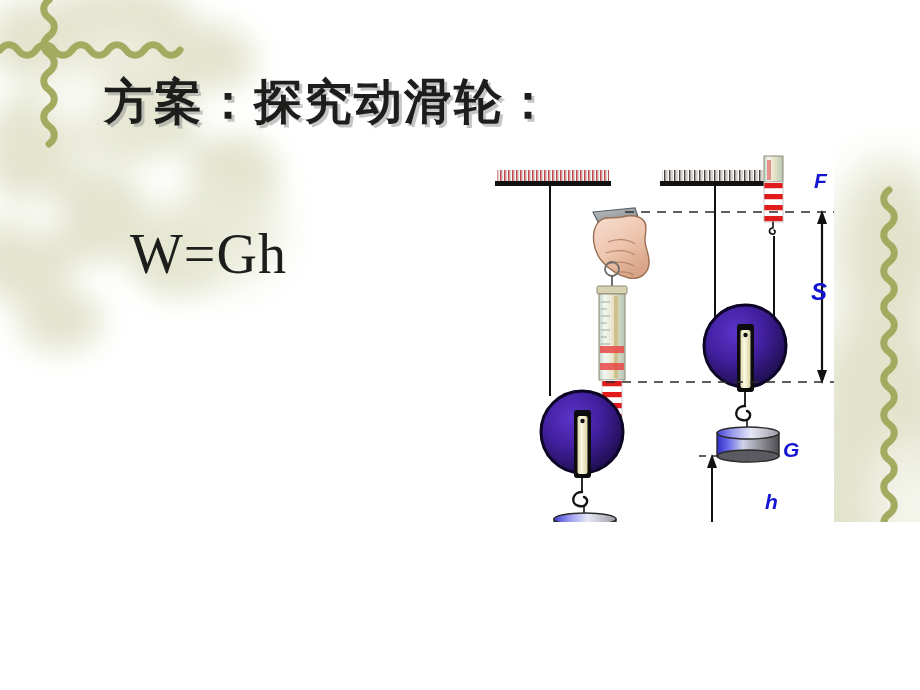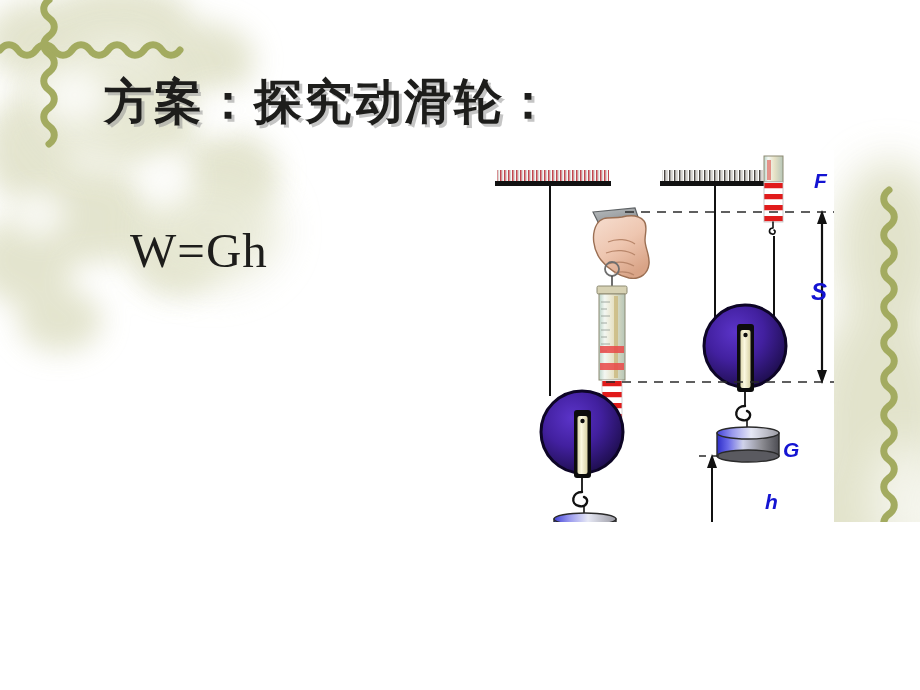--- a/index.html
+++ b/index.html
@@ -33,21 +33,21 @@
     letter-spacing:2px;
     color:#1d1d1b;
     text-shadow:3px 3px 0 rgba(150,150,150,.55);
     white-space:nowrap;
   }
 
   
   #formula1{
     position:absolute;left:130px;top:222px;
     font-family:"Liberation Serif", serif;
-    font-size:49px;color:#1d1d1b;
+    font-size:56px;color:#1d1d1b;
     letter-spacing:1px;white-space:nowrap;
   }
   #formula2{
     position:absolute;left:158px;top:298px;
     font-family:"Liberation Sans", sans-serif;
     font-style:italic;font-weight:bold;
     font-size:52px;color:#1d1d1b;
     white-space:nowrap;
   }
   #formula2 .eqlow{

